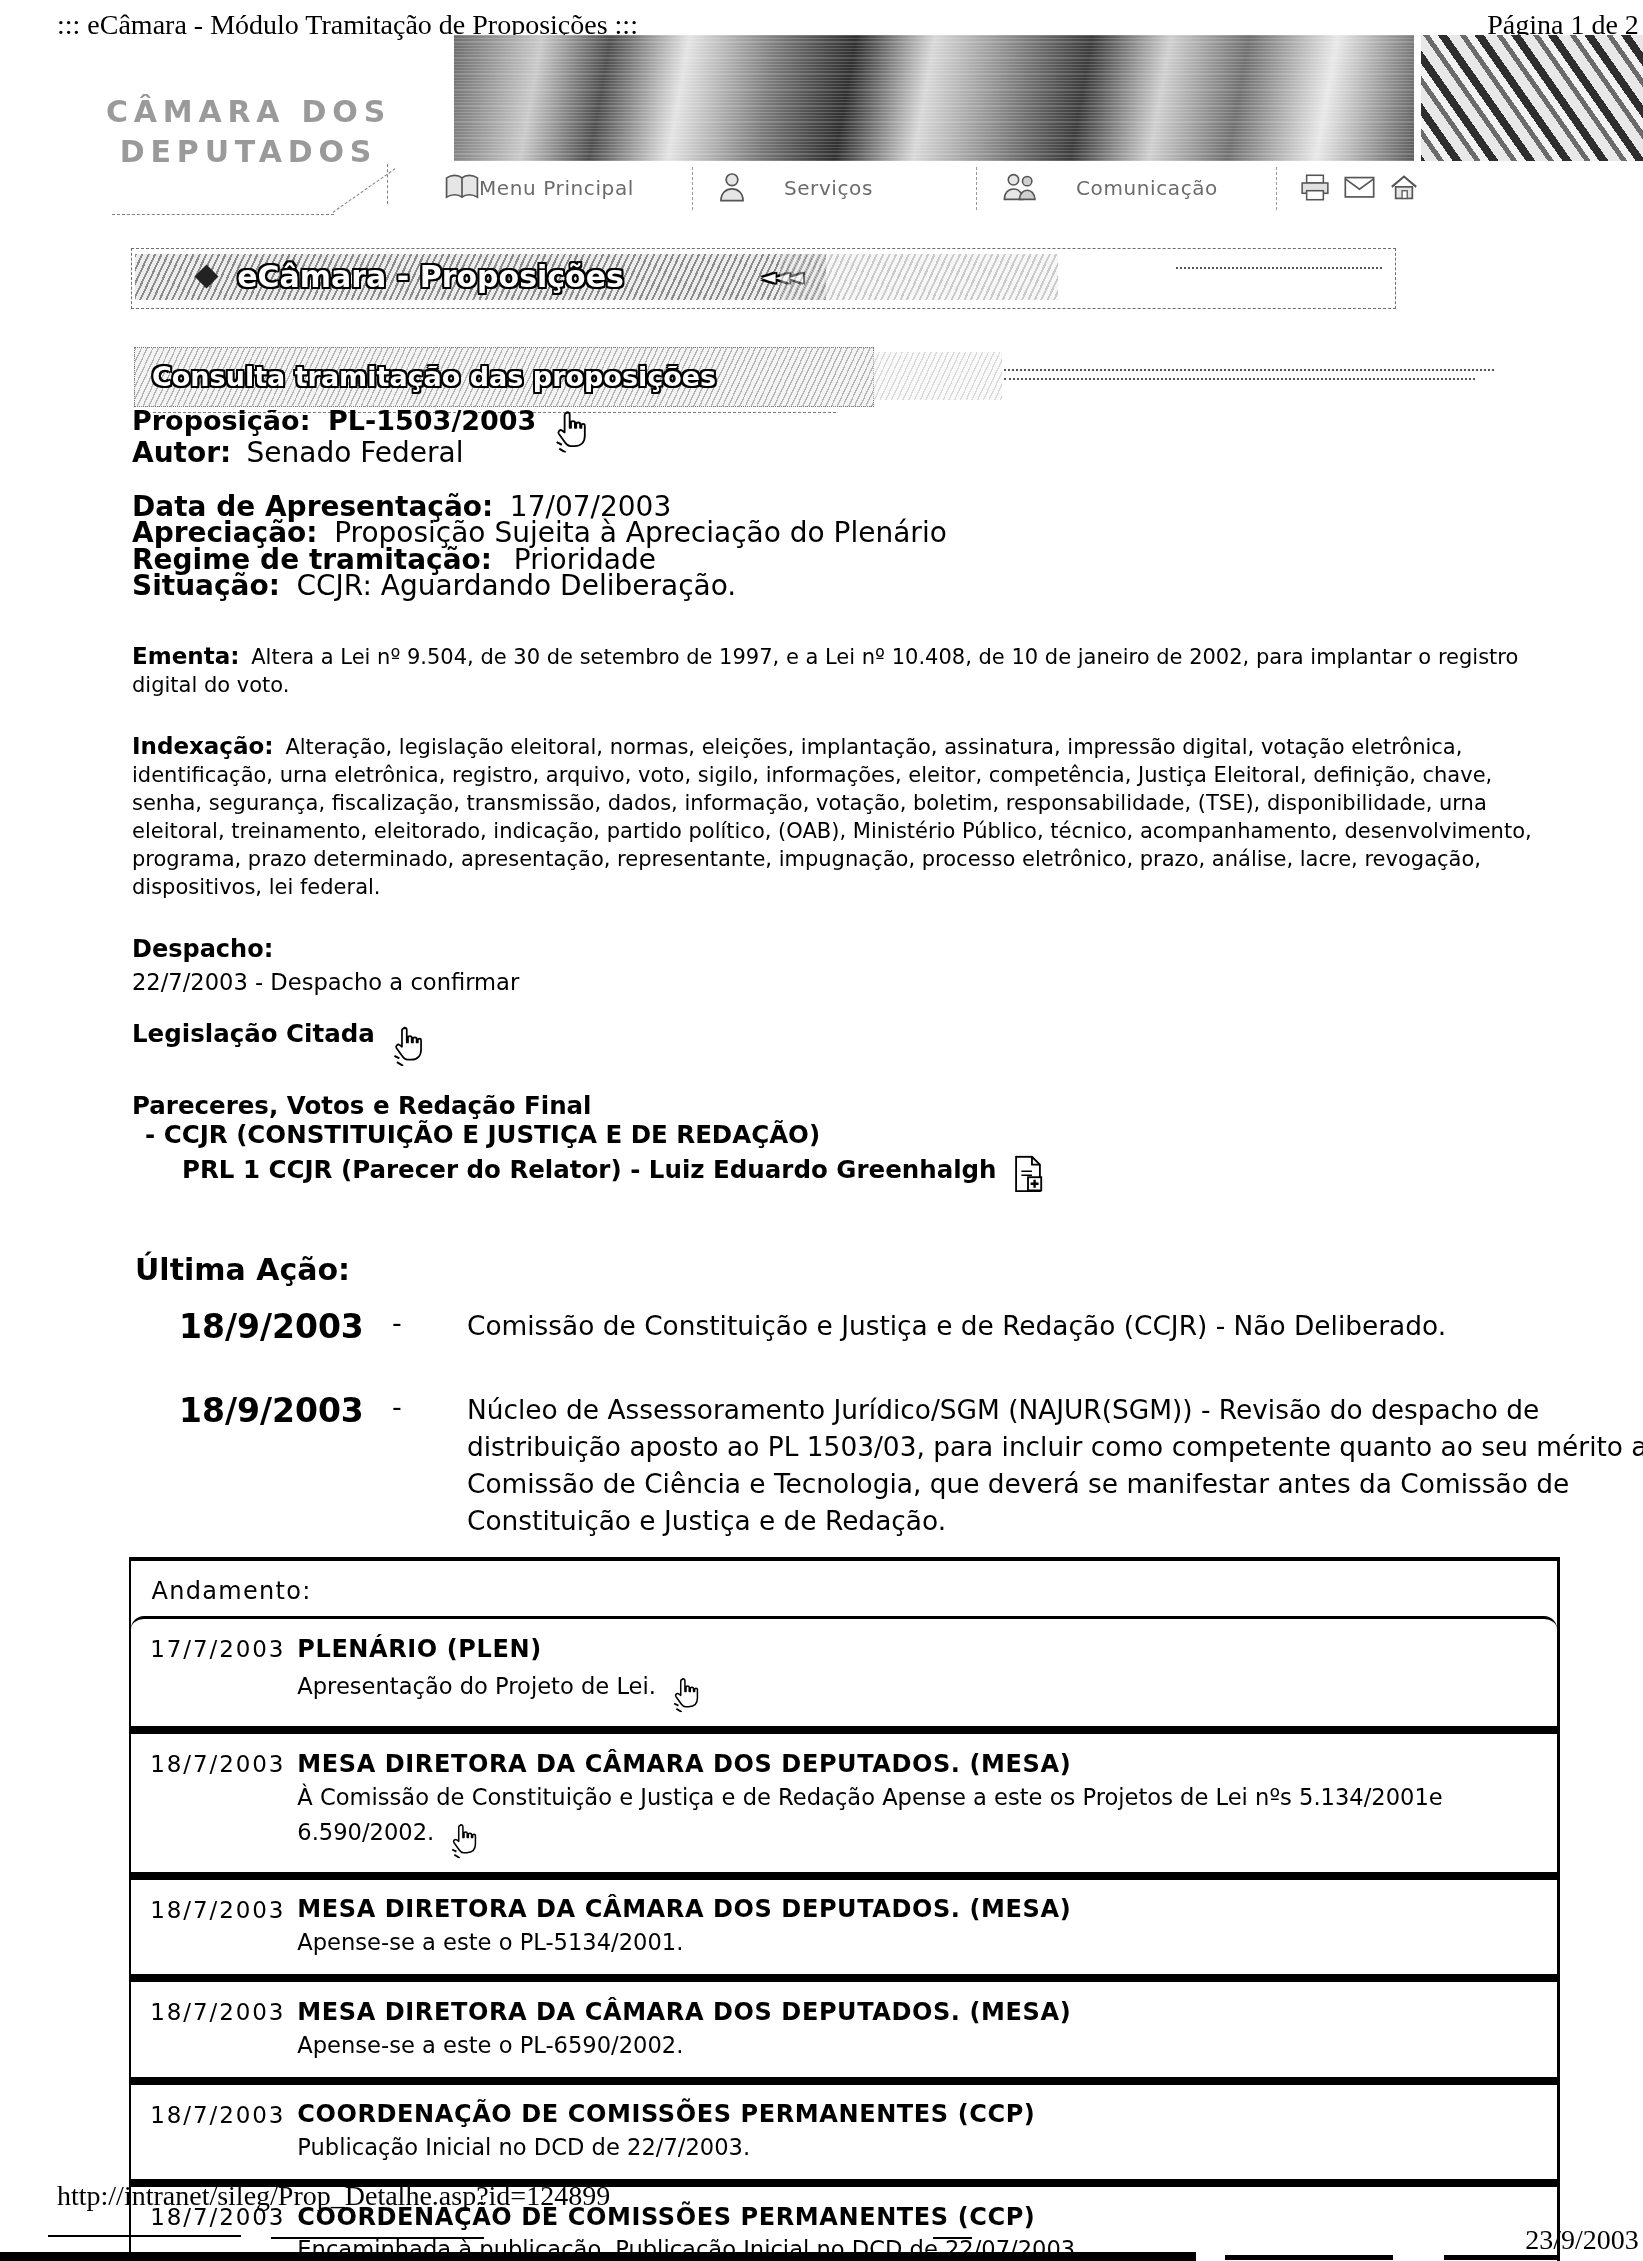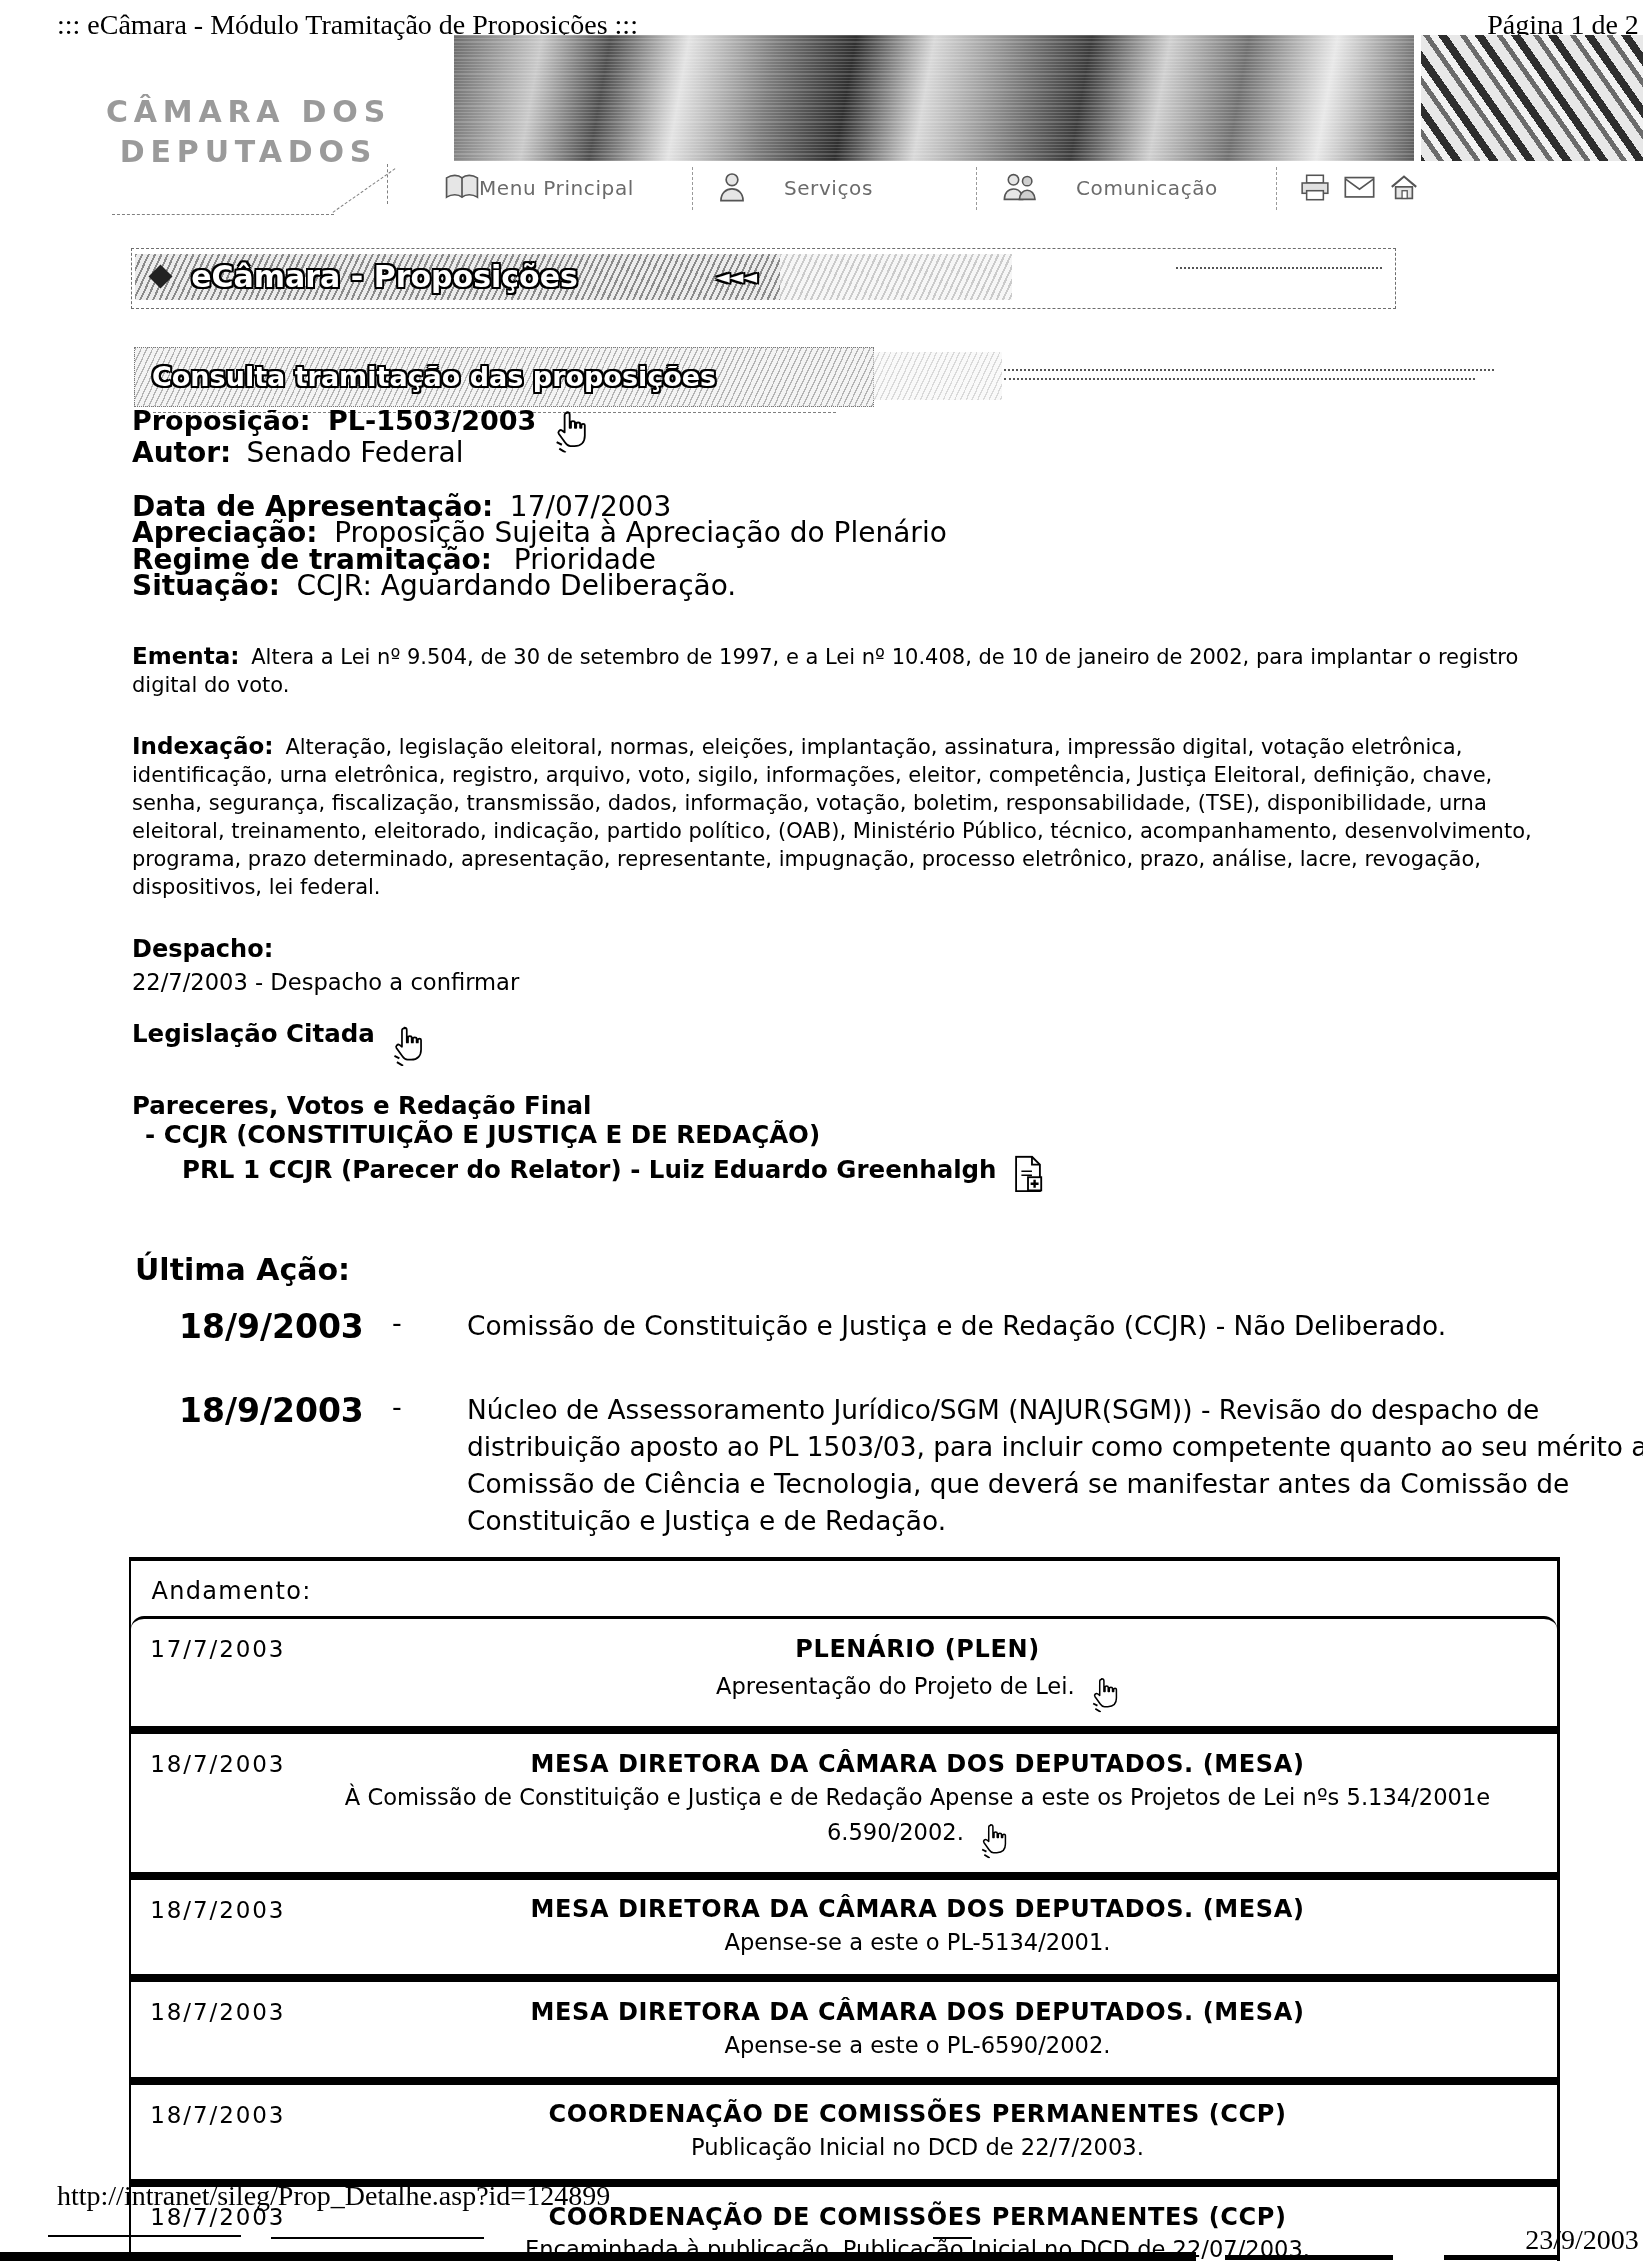--- a/index.html
+++ b/index.html
@@ -28,21 +28,21 @@
   .menu-item{display:flex;align-items:center;}
   .menu-label{color:#6b6b6b;font-size:20px;letter-spacing:0.6px;}
   .menu-divider{border-left:1.9px dashed #9a9a9a;height:43px;}
   .dash-h{border-top:1.9px dashed #808080;}
   .dash-v{border-left:1.9px dashed #808080;}
 
   
   .bar-box{border:1.3px dashed #6e6e6e;}
   .hatch-dark{
     background:repeating-linear-gradient(115deg,#8b8b8b 0 1.9px,#ececec 1.9px 5.8px);
-    display:flex;align-items:center;
+    display:flex;align-items:center;padding-left:46px;
   }
   .hatch-light{
     background:repeating-linear-gradient(115deg,#b4b4b4 0 1.3px,#f4f4f4 1.3px 5.2px);
     display:flex;align-items:center;
   }
   .outline-text{
     color:#fff;font-weight:bold;
     text-shadow:-1.9px -1.9px 0 #000,1.9px -1.9px 0 #000,-1.9px 1.9px 0 #000,1.9px 1.9px 0 #000,
                 -1.9px 0 0 #000,1.9px 0 0 #000,0 -1.9px 0 #000,0 1.9px 0 #000;
     white-space:nowrap;
@@ -58,21 +58,21 @@
   .entry{display:flex;}
   .entry-date{width:213px;flex:0 0 auto;font-size:33px;font-weight:bold;white-space:nowrap;margin-left:40px;}
   .entry-text{font-size:26.4px;line-height:37px;width:1191px;}
 
   
   .tbl{border-left:2.6px solid #000;border-right:3.9px solid #000;border-top:4.5px solid #000;border-bottom:8.4px solid #000;}
   .tbl-header{font-size:24px;letter-spacing:1.3px;padding:15.5px 0 11.6px 20.6px;}
   .trow{display:flex;border-top:8.4px solid #000;}
   .trow-first{border-top:3.2px solid #000;border-radius:13px;}
   .tcell-date{width:129px;flex:0 0 auto;font-size:23px;letter-spacing:1.9px;padding:17px 0 0 19.3px;}
-  .tcell-main{flex:1;padding:15.5px 19.3px 17px 18px;text-align:center;}
+  .tcell-main{flex:1;padding:15.5px 19.3px 17px 18px;}
   .torg{font-size:24px;font-weight:bold;letter-spacing:0.6px;margin-bottom:3.9px;}
   .tdesc{font-size:22.6px;line-height:30px;}
 
   .scan-bar{background:#000;}
   .scan-dash{border-top:2.6px solid #000;}
 </style>
 </head>
 <body>
 
 <div class="abs print-line" style="top:9px;left:57px;">::: eCâmara - Módulo Tramitação de Proposições :::</div>

